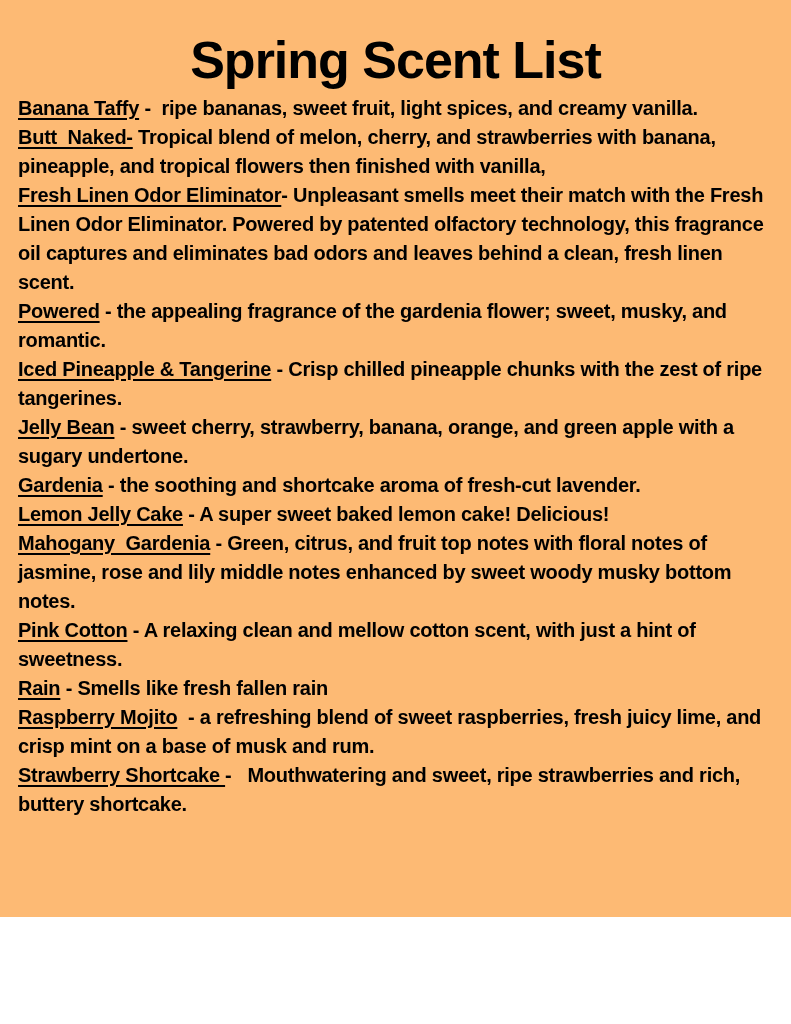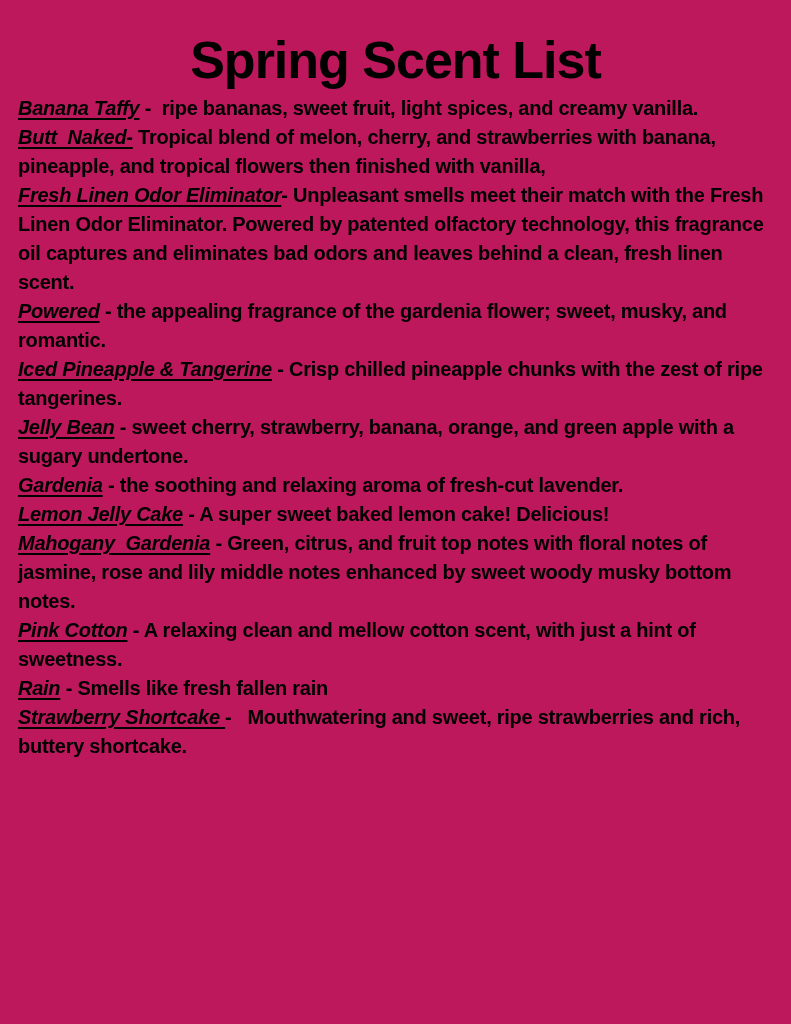--- a/index.html
+++ b/index.html
@@ -3,23 +3,23 @@
 <meta charset="utf-8">
 <style>
   html, body {
     margin: 0;
     padding: 0;
     background: #ffffff;
   }
   .page {
     position: relative;
     width: 791px;
-    height: 1024px;
+    height: 917px;
     margin: 0 auto;
-    background: #be185d;
+    background: #fdba74;
     color: #000000;
     font-family: "Liberation Sans", sans-serif;
     overflow: hidden;
     box-sizing: border-box;
   }
   .title {
     margin: 0;
     padding-top: 30px;
     text-align: center;
     font-size: 52px;
@@ -37,35 +37,35 @@
     line-height: 29px;
     font-weight: bold;
     letter-spacing: -0.25px;
     white-space: pre-wrap;
     color: #000000;
   }
   .scent-name {
     text-decoration: underline;
     text-decoration-thickness: 2px;
     text-underline-offset: 3px;
-    font-style: italic;
   }
 </style>
 </head>
 <body>
 
 <div class="page">
   <h1 class="title">Spring Scent List</h1>
   <main class="scent-list">
     <p class="entry"><span class="scent-name">Banana Taffy</span><span class="sep"> -  </span><span class="desc">ripe bananas, sweet fruit, light spices, and creamy vanilla.</span></p>
     <p class="entry"><span class="scent-name">Butt  Naked-</span><span class="sep"> </span><span class="desc">Tropical blend of melon, cherry, and strawberries with banana, pineapple, and tropical flowers then finished with vanilla,</span></p>
     <p class="entry"><span class="scent-name">Fresh Linen Odor Eliminator</span><span class="sep">- </span><span class="desc">Unpleasant smells meet their match with the Fresh Linen Odor Eliminator. Powered by patented olfactory technology, this fragrance oil captures and eliminates bad odors and leaves behind a clean, fresh linen scent.</span></p>
     <p class="entry"><span class="scent-name">Powered</span><span class="sep"> - </span><span class="desc">the appealing fragrance of the gardenia flower; sweet, musky, and romantic.</span></p>
     <p class="entry"><span class="scent-name">Iced Pineapple &amp; Tangerine</span><span class="sep"> - </span><span class="desc">Crisp chilled pineapple chunks with the zest of ripe tangerines.</span></p>
     <p class="entry"><span class="scent-name">Jelly Bean</span><span class="sep"> - </span><span class="desc">sweet cherry, strawberry, banana, orange, and green apple with a sugary undertone.</span></p>
-    <p class="entry"><span class="scent-name">Gardenia</span><span class="sep"> - </span><span class="desc">the soothing and relaxing aroma of fresh-cut lavender.</span></p>
+    <p class="entry"><span class="scent-name">Gardenia</span><span class="sep"> - </span><span class="desc">the soothing and shortcake aroma of fresh-cut lavender.</span></p>
     <p class="entry"><span class="scent-name">Lemon Jelly Cake</span><span class="sep"> - </span><span class="desc">A super sweet baked lemon cake! Delicious!</span></p>
     <p class="entry"><span class="scent-name">Mahogany  Gardenia</span><span class="sep"> - </span><span class="desc">Green, citrus, and fruit top notes with floral notes of jasmine, rose and lily middle notes enhanced by sweet woody musky bottom notes.</span></p>
     <p class="entry"><span class="scent-name">Pink Cotton</span><span class="sep"> - </span><span class="desc">A relaxing clean and mellow cotton scent, with just a hint of sweetness.</span></p>
     <p class="entry"><span class="scent-name">Rain</span><span class="sep"> - </span><span class="desc">Smells like fresh fallen rain</span></p>
+    <p class="entry"><span class="scent-name">Raspberry Mojito</span><span class="sep">  - </span><span class="desc">a refreshing blend of sweet raspberries, fresh juicy lime, and crisp mint on a base of musk and rum.</span></p>
     <p class="entry"><span class="scent-name">Strawberry Shortcake </span><span class="sep">-   </span><span class="desc">Mouthwatering and sweet, ripe strawberries and rich, buttery shortcake.</span></p>
   </main>
 </div>
 
 </body></html>

